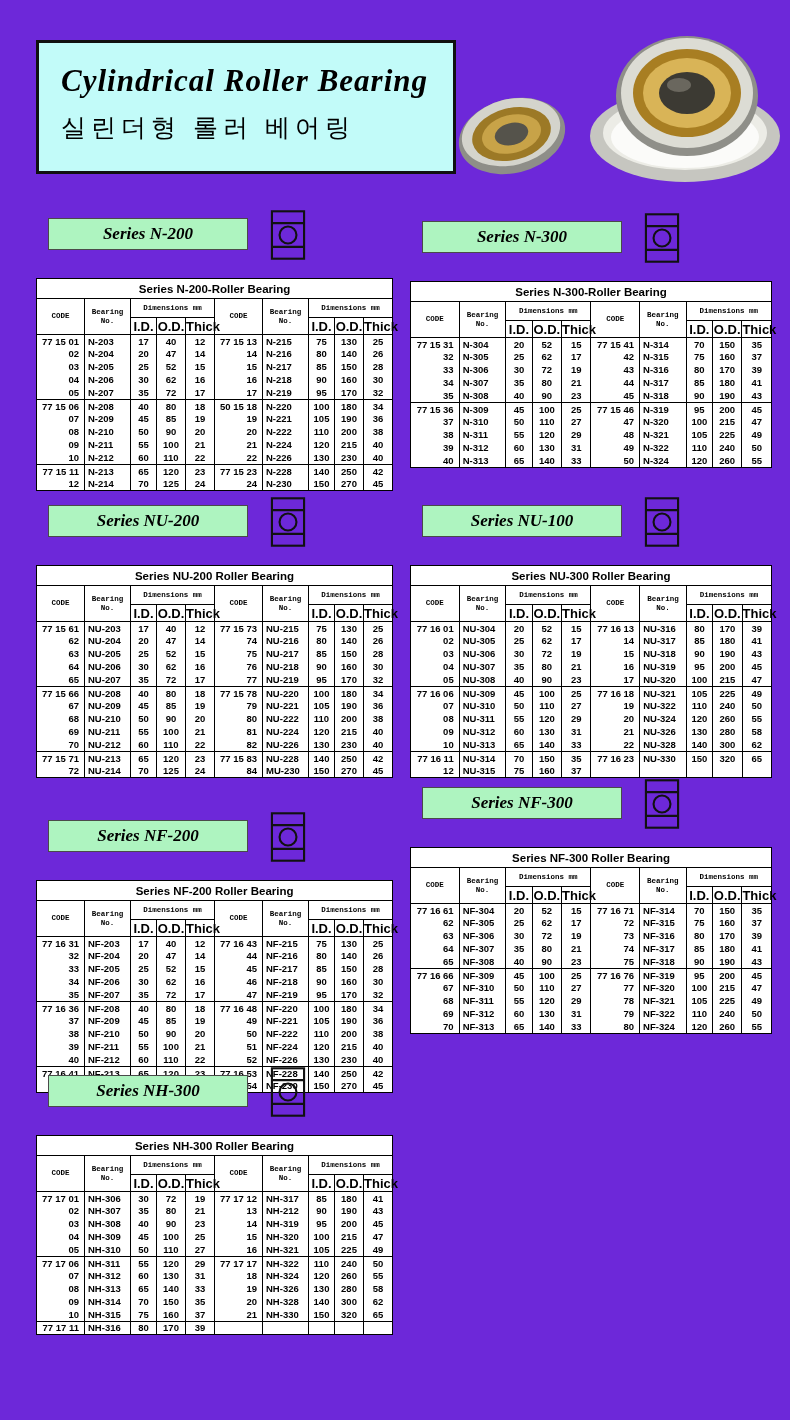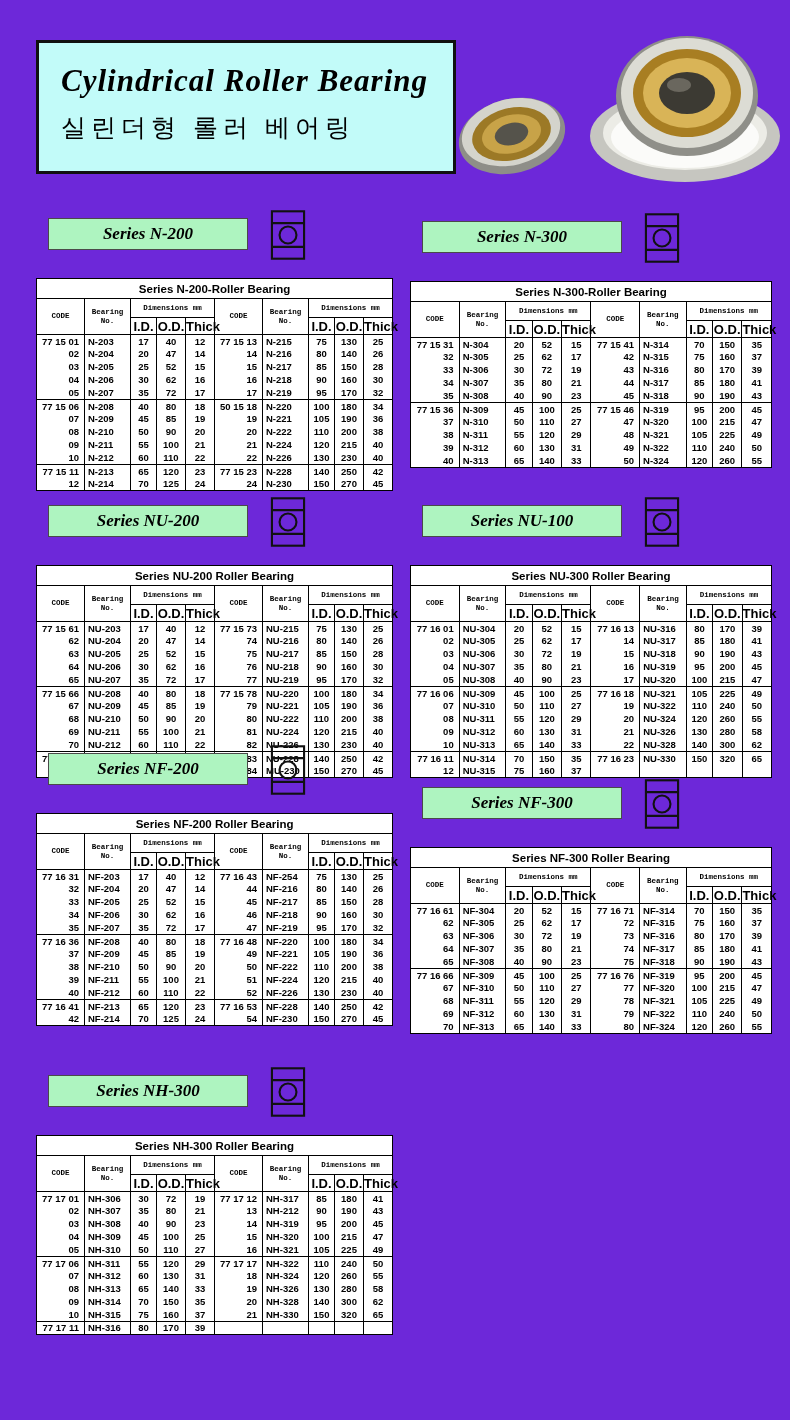--- a/index.html
+++ b/index.html
@@ -16,21 +16,21 @@
     font-family:"Liberation Sans", sans-serif; }
 
   .photos { position:absolute; left:450px; top:20px; }
 
   
   .section { position:absolute; }
   #sec-n200  { left:36px;  top:218px;  width:356px; }
   #sec-n300  { left:410px; top:221px;  width:362px; }
   #sec-nu200 { left:36px;  top:505px;  width:356px; }
   #sec-nu300 { left:410px; top:505px;  width:362px; }
-  #sec-nf200 { left:36px;  top:753px;  width:356px; }
+  #sec-nf200 { left:36px;  top:820px;  width:356px; }
   #sec-nf300 { left:410px; top:787px;  width:362px; }
   #sec-nh300 { left:36px;  top:1075px; width:356px; }
 
   .sec-head { display:flex; align-items:flex-start; gap:18px; padding-left:12px; margin-bottom:24px; height:36px; }
   .sec-badge { width:200px; height:32px; background:#aef4c0; border:1px solid #4a4a4a;
     display:flex; align-items:center; justify-content:center;
     font-family:"Liberation Serif", serif; font-weight:bold; font-style:italic; font-size:17px; }
   .sec-icon { margin-top:-10px; flex:none; }
 
   
@@ -883,21 +883,21 @@
           </tr>
   </thead>
         <tbody>
           <tr class="gstart">
             <td class="code">77 16 31</td>
             <td class="brg">NF-203</td>
             <td class="">17</td>
             <td class="">40</td>
             <td class="">12</td>
             <td class="code">77 16 43</td>
-            <td class="brg">NF-254</td>
+            <td class="brg">NF-215</td>
             <td class="">75</td>
             <td class="">130</td>
             <td class="">25</td>
           </tr>
           <tr class="">
             <td class="code">32</td>
             <td class="brg">NF-204</td>
             <td class="">20</td>
             <td class="">47</td>
             <td class="">14</td>

